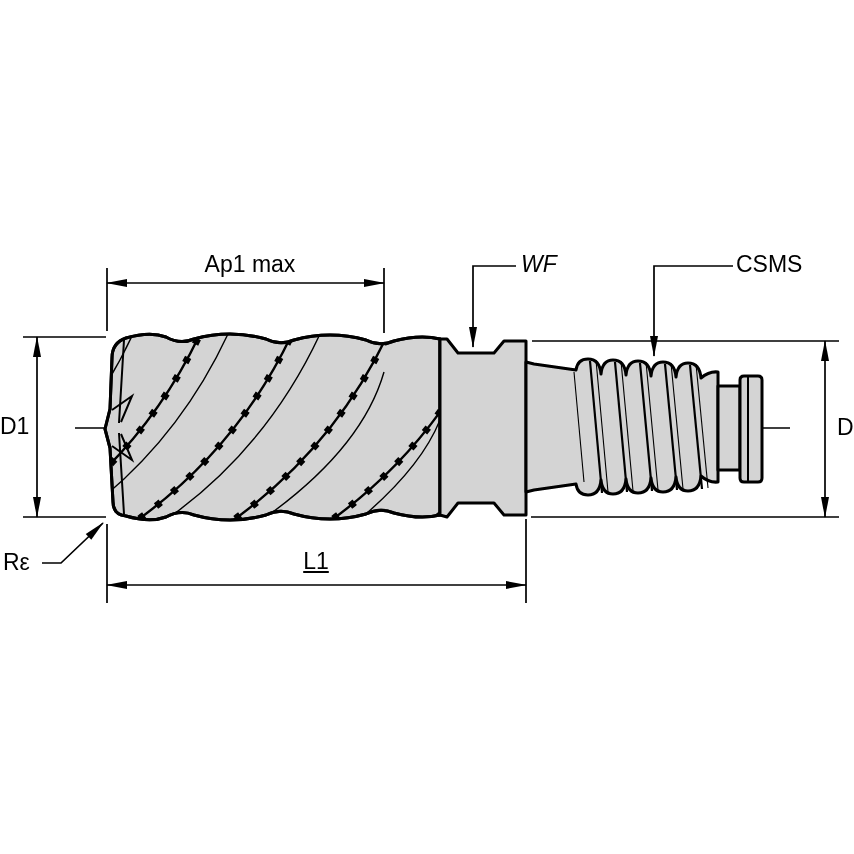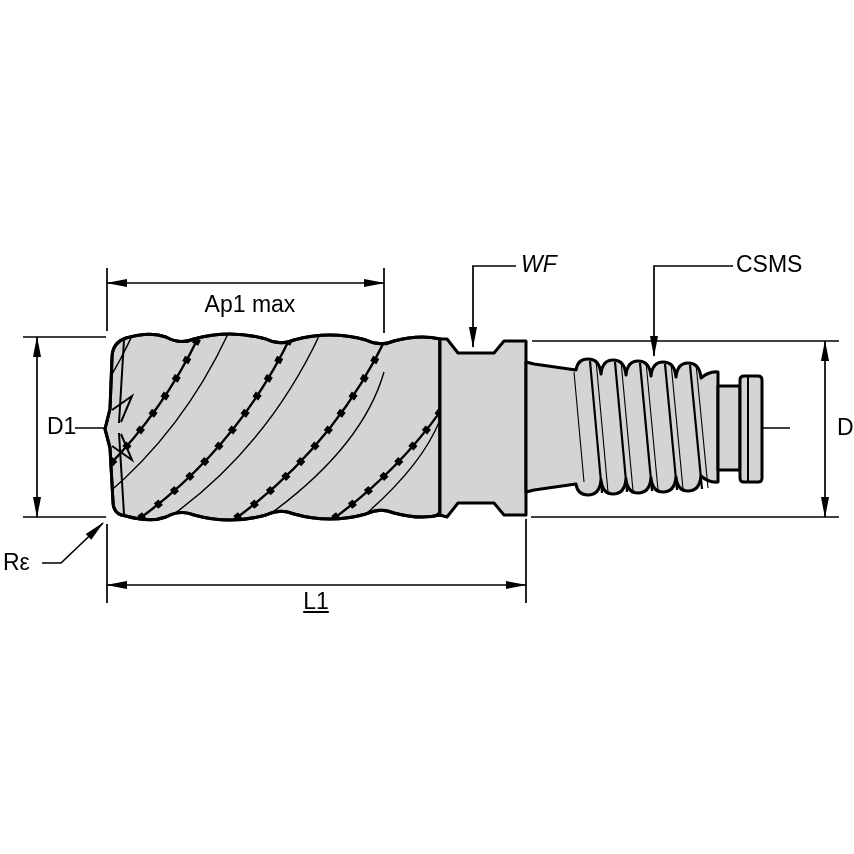--- a/index.html
+++ b/index.html
@@ -13,21 +13,21 @@
   .fl2{fill:none;stroke:#000;stroke-width:1.4;}
   .tick{fill:none;stroke:#000;stroke-width:7;stroke-dasharray:6 15;stroke-dashoffset:-9;}
   .tf{fill:none;stroke:#000;stroke-width:2.2;}
   .tf2{fill:none;stroke:#000;stroke-width:1.1;}
   .detail{fill:none;stroke:#000;stroke-width:2;}
   
   .cl{fill:none;stroke:#000;stroke-width:1.6;stroke-dasharray:30 6 7 6;}
   .dim{fill:none;stroke:#000;stroke-width:1.7;}
   
   .lbl{position:absolute;font-size:23px;color:#000;white-space:nowrap;line-height:1.05;}
-  .lbl.center{text-align:center;margin-top:40px;}
+  .lbl.center{text-align:center;}
 </style>
 </head>
 <body>
 
 <div class="stage">
   <svg width="854" height="854" viewBox="0 0 854 854">
     <defs>
       <marker id="arw" markerUnits="userSpaceOnUse" markerWidth="22" markerHeight="10" viewBox="0 0 22 10" refX="21" refY="5" orient="auto-start-reverse">
         <path d="M22,5 L1,1 L1,9 Z" fill="#000"></path>
       </marker>
@@ -154,17 +154,17 @@
     </g>
 
     <g class="dim">
       <path d="M 42,563 H 61 L 103,523" marker-end="url(#arw)"></path>
     </g>
   </svg>
 
   <div class="lbl center" style="left:170px;top:252px;width:160px;">Ap1 max</div>
   <div class="lbl" style="left:521px;top:252px;font-style:italic;">WF</div>
   <div class="lbl" style="left:736px;top:252px;">CSMS</div>
-  <div class="lbl" style="left:0px;top:414px;margin-left:47px;">D1</div>
+  <div class="lbl" style="left:0px;top:414px;">D1</div>
   <div class="lbl" style="left:837px;top:415px;">D</div>
   <div class="lbl" style="left:3px;top:550px;">Rε</div>
   <div class="lbl center" style="left:266px;top:549px;width:100px;text-decoration:underline;">L1</div>
 </div>
 
 </body></html>

